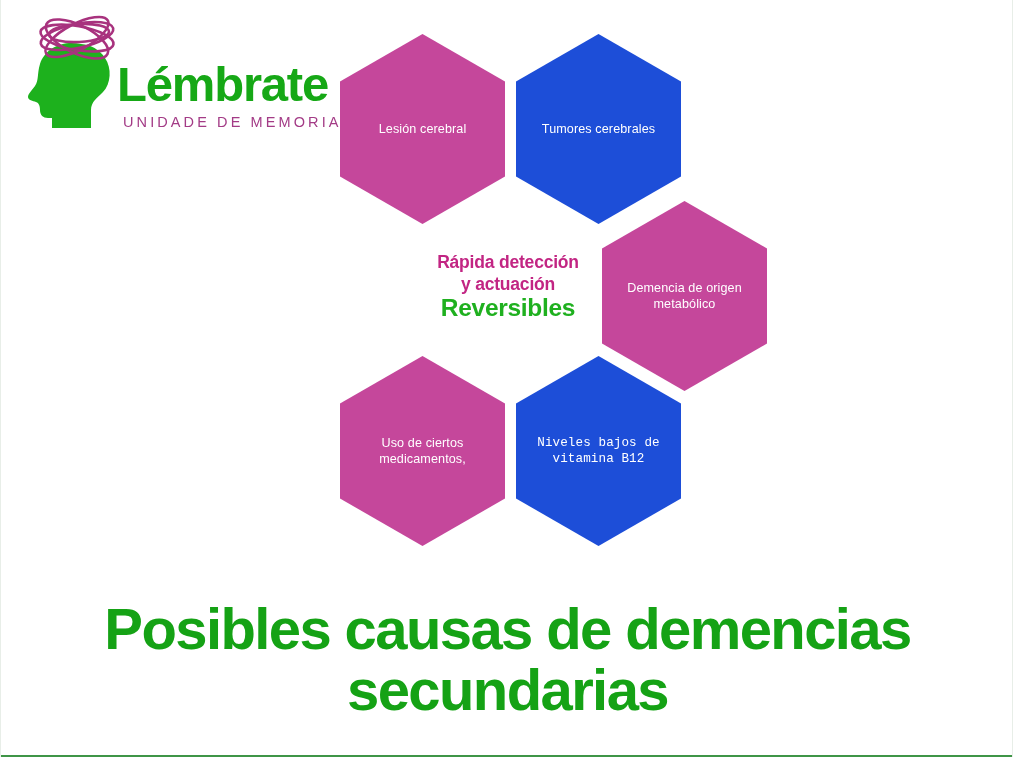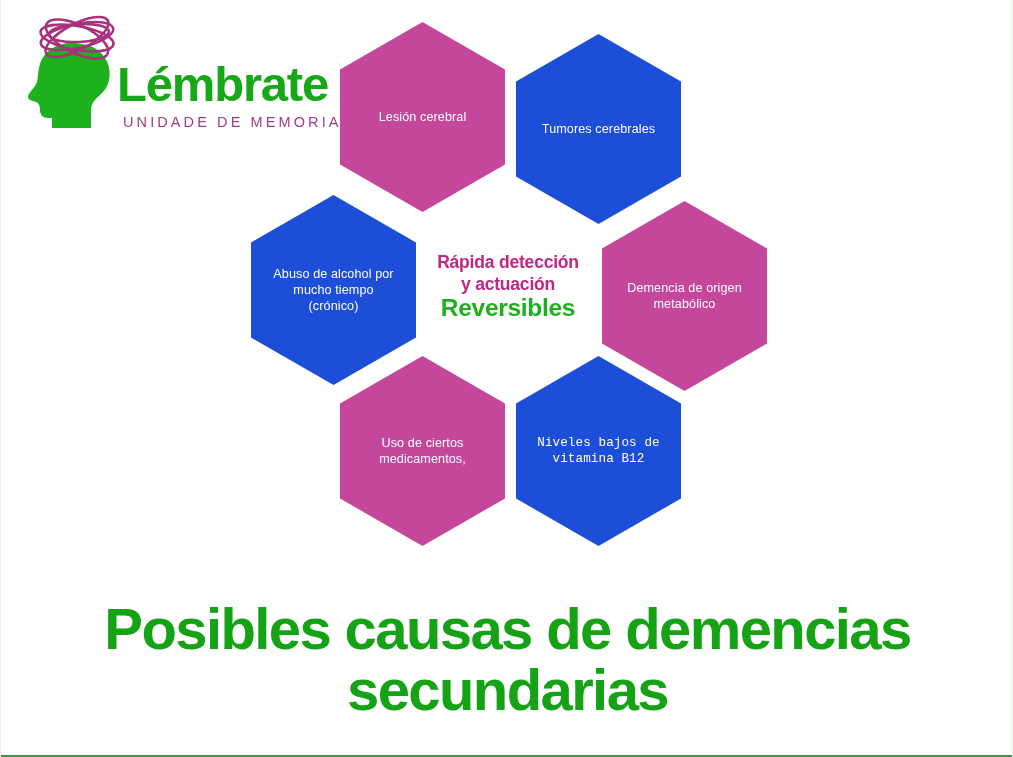--- a/index.html
+++ b/index.html
@@ -89,21 +89,21 @@
     font-size: 12.6px;
     line-height: 1.28;
     text-align: center;
     letter-spacing: 0.1px;
     white-space: pre-line;
   }
   .hex-magenta { background: #C5479B; }
   .hex-green   { background: #1d4ed8; }
 
   
-  #hex-top-left     { left: 339px; top: 22px;  }
+  #hex-top-left     { left: 339px; top: 34px;  }
   #hex-top-right    { left: 515px; top: 34px;  }
   #hex-mid-left     { left: 250px; top: 195px; }
   #hex-mid-right    { left: 601px; top: 201px; justify-content: center; }
   #hex-bottom-left  { left: 339px; top: 356px; }
   #hex-bottom-right { left: 515px; top: 356px; font-family: Liberation Mono, monospace; }
 
   
   #center-block {
     position: absolute;
     left: 400px;
@@ -174,25 +174,20 @@
   <div id="hex-cluster">
 
     <div class="hex hex-magenta" id="hex-top-left">
       <div class="hex-label">Lesión cerebral</div>
     </div>
 
     <div class="hex hex-green" id="hex-top-right">
       <div class="hex-label">Tumores cerebrales</div>
     </div>
 
-    <div class="hex hex-green" id="hex-mid-left">
-      <div class="hex-label">Abuso de alcohol por
-mucho tiempo
-(crónico)</div>
-    </div>
 
     <div class="hex hex-magenta" id="hex-mid-right">
       <div class="hex-label">Demencia de origen
 metabólico</div>
     </div>
 
     <div class="hex hex-magenta" id="hex-bottom-left">
       <div class="hex-label">Uso de ciertos
 medicamentos,</div>
     </div>

